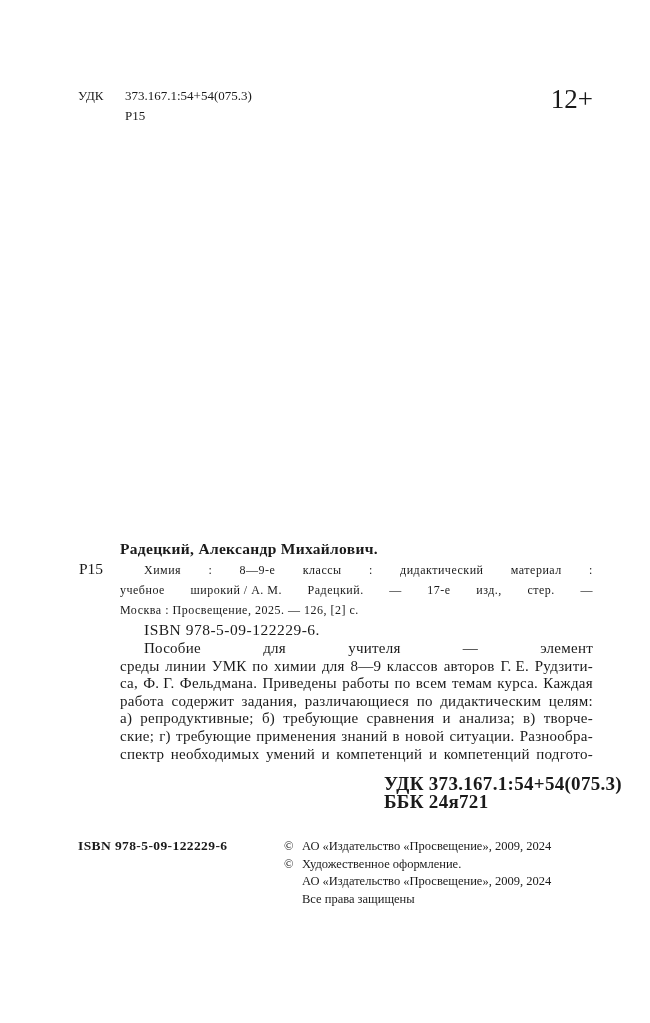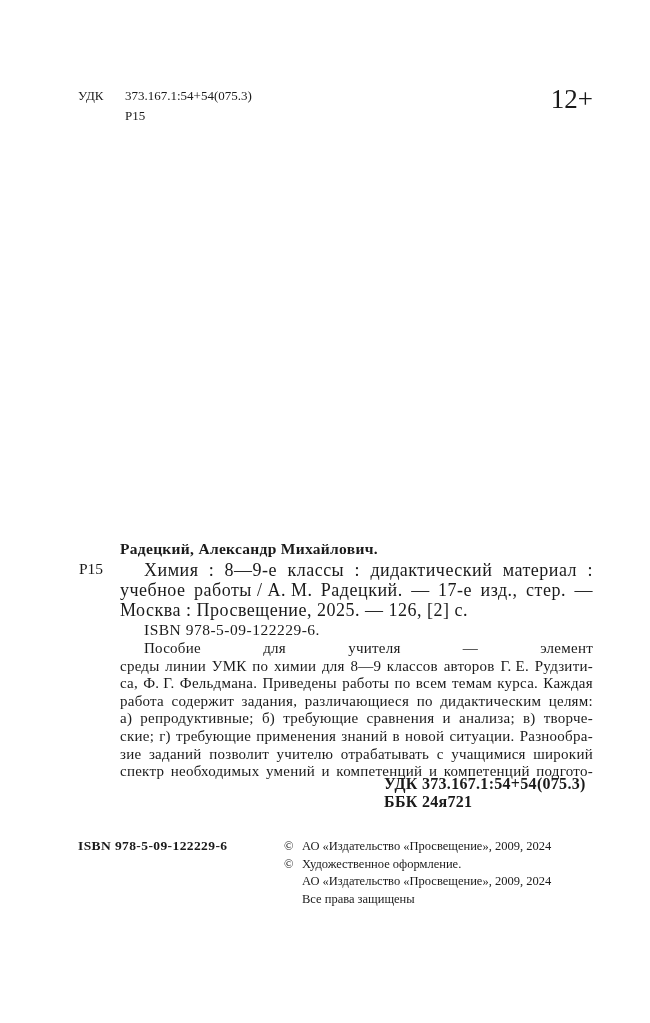--- a/index.html
+++ b/index.html
@@ -12,31 +12,31 @@
   
   .top-class { left: 78px; top: 86px; font-size: 13px; line-height: 20px; }
   .top-class .row { display: flex; }
   .top-class .key { width: 47px; }
   .age { right: 57px; top: 84px; font-size: 27px; line-height: 30px; }
 
   
   .author { left: 120px; top: 540px; font-size: 15.5px; font-weight: bold; letter-spacing: 0.3px; }
   .cipher { left: 79px; top: 560px; font-size: 15.5px; }
   .bib { left: 120px; top: 560px; width: 473px; font-family: "DejaVu Sans", sans-serif; }
-  .bib .line { font-family: "Liberation Serif", serif; font-size: 18px; line-height: 20px; display: flex; justify-content: space-between; letter-spacing: 0.5px; white-space: nowrap; }
+  .bib .line { font-family: "Liberation Serif", serif; font-size: 12px; line-height: 20px; display: flex; justify-content: space-between; letter-spacing: 0.5px; white-space: nowrap; }
   .bib .line.first { padding-left: 24px; }
   .bib .line.left { justify-content: flex-start; }
   .isbn-line { padding-left: 24px; font-size: 15.5px !important; }
 
   .annotation { left: 120px; top: 640px; width: 473px; font-size: 15px; line-height: 17.6px; text-align: center; }
   .annotation .line { display: flex; justify-content: space-between; white-space: nowrap; letter-spacing: 0.25px; }
   .annotation .line.first { padding-left: 24px; }
   .annotation .line.last { justify-content: flex-start; }
 
-  .bottom-class { left: 384px; top: 775px; font-size: 16px; font-weight: bold; line-height: 18px; letter-spacing: 0.3px; }
+  .bottom-class { left: 384px; top: 775px; font-size: 19px; font-weight: bold; line-height: 18px; letter-spacing: 0.3px; }
 
   
   .isbn-bold { left: 78px; top: 838px; font-size: 13.5px; font-weight: bold; letter-spacing: 0.4px; }
   .copyright { left: 284px; top: 838px; font-size: 12.5px; line-height: 17.5px; }
   .copyright .crow { display: flex; }
   .copyright .csym { width: 18px; display: inline-block; }
 </style>
 </head>
 <body>
 
@@ -62,21 +62,21 @@
       <span>:</span>
       <span>8—9-е</span>
       <span>классы</span>
       <span>:</span>
       <span>дидактический</span>
       <span>материал</span>
       <span>:</span>
     </div>
   <div class="line">
       <span>учебное</span>
-      <span>работы / А. М.</span>
+      <span>широкий / А. М.</span>
       <span>Радецкий.</span>
       <span>—</span>
       <span>17-е</span>
       <span>изд.,</span>
       <span>стер.</span>
       <span>—</span>
     </div>
   <div class="line left">
       <span>Москва : Просвещение, 2025. — 126, [2] с.</span>
     </div>
@@ -141,30 +141,20 @@
       <span>г)</span>
       <span>требующие</span>
       <span>применения</span>
       <span>знаний</span>
       <span>в</span>
       <span>новой</span>
       <span>ситуации.</span>
       <span>Разнообра-</span>
     </div>
   <div class="line">
-      <span>зие</span>
-      <span>заданий</span>
-      <span>позволит</span>
-      <span>учителю</span>
-      <span>отрабатывать</span>
-      <span>с</span>
-      <span>учащимися</span>
-      <span>широкий</span>
-    </div>
-  <div class="line">
       <span>спектр</span>
       <span>необходимых</span>
       <span>умений</span>
       <span>и</span>
       <span>компетенций</span>
       <span>и</span>
       <span>компетенций</span>
       <span>подгото-</span>
     </div>
 </div>

